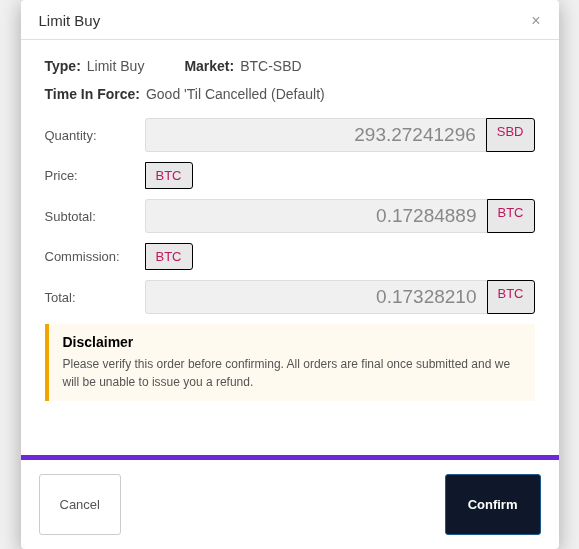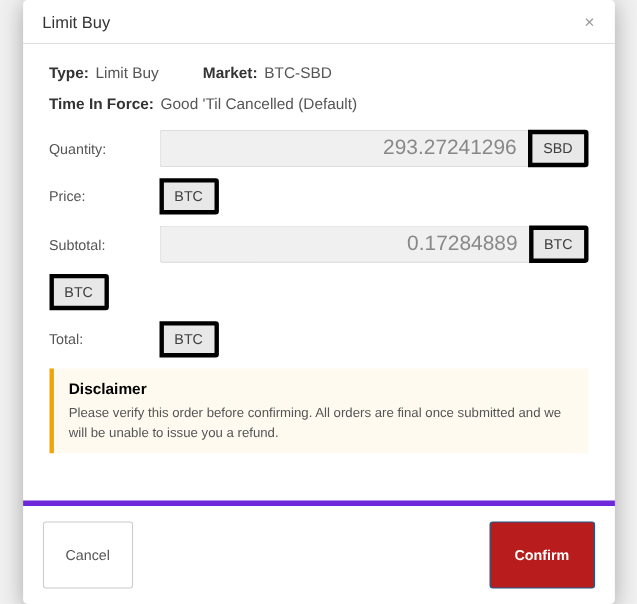--- a/index.html
+++ b/index.html
@@ -91,25 +91,25 @@
       border-right: none;
       border-radius: 3px 0 0 3px;
       padding: 5px 10px;
       text-align: right;
       font-size: 19px;
       color: #888;
       cursor: default;
     }
     .field-unit {
       background: #e8e8e8;
-      border: 4px solid #000000;
+      border: 1px solid #000000;
       border-radius: 0 3px 3px 0;
       padding: 5px 10px;
       font-size: 13px;
-      color: #404040;
+      color: #be185d;
       min-width: 44px;
       text-align: center;
     }
     .disclaimer-box {
       margin: 10px 0 0 0;
       border-left: 4px solid #f0a500;
       background: #fffaf0;
       padding: 10px 14px;
     }
     .disclaimer-title {
@@ -133,21 +133,21 @@
     .btn-cancel {
       background: #fff;
       border: 1px solid #ccc;
       border-radius: 3px;
       padding: 7px 20px;
       font-size: 13px;
       color: #555;
       cursor: pointer;
     }
     .btn-confirm {
-      background: #b91c1c;
+      background: #0f172a;
       border: 1px solid #1e5a8e;
       border-radius: 3px;
       padding: 22px 22px;
       font-size: 13px;
       color: #fff;
       cursor: pointer;
       font-weight: bold;
     }
   </style>
 </head>
@@ -190,27 +190,29 @@
           </div>
         </div>
         <div class="field-row">
           <span class="field-label">Subtotal:</span>
           <div class="field-input-group">
             <div class="field-input">0.17284889</div>
             <div class="field-unit">BTC</div>
           </div>
         </div>
         <div class="field-row">
+          <span class="field-label">Commission:</span>
           <div class="field-input-group">
             <div class="field-unit">BTC</div>
           </div>
         </div>
         <div class="field-row">
           <span class="field-label">Total:</span>
           <div class="field-input-group">
+            <div class="field-input">0.17328210</div>
             <div class="field-unit">BTC</div>
           </div>
         </div>
       </div>
 
     <div class="disclaimer-box">
       <div class="disclaimer-title">Disclaimer</div>
       <div class="disclaimer-text">Please verify this order before confirming. All orders are final once submitted and we will be unable to issue you a refund.</div>
     </div>
   </div>

